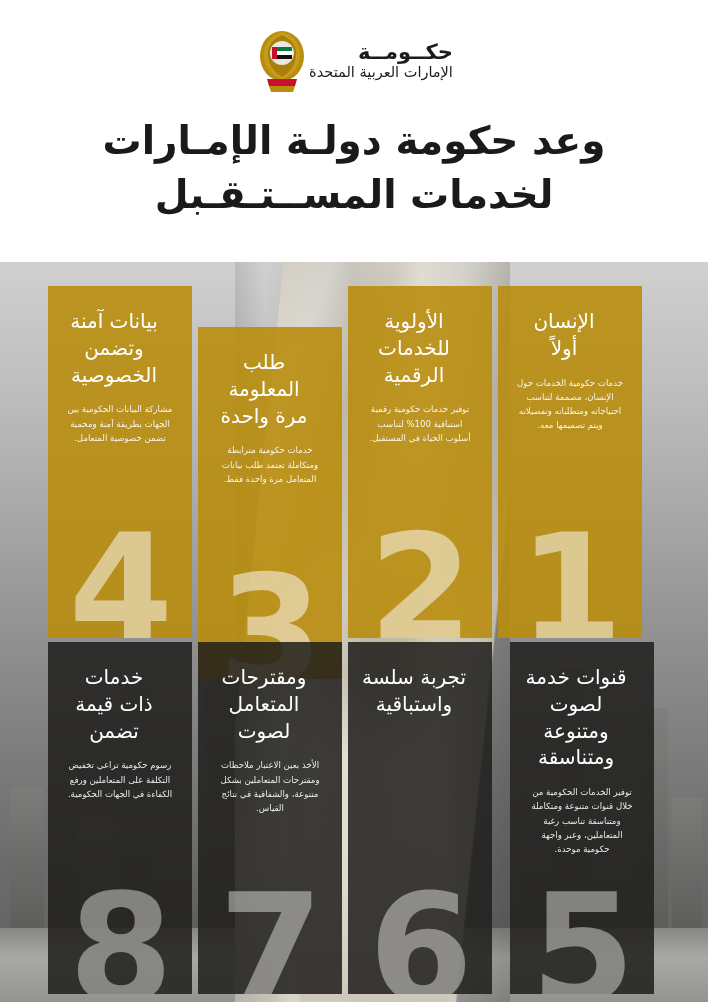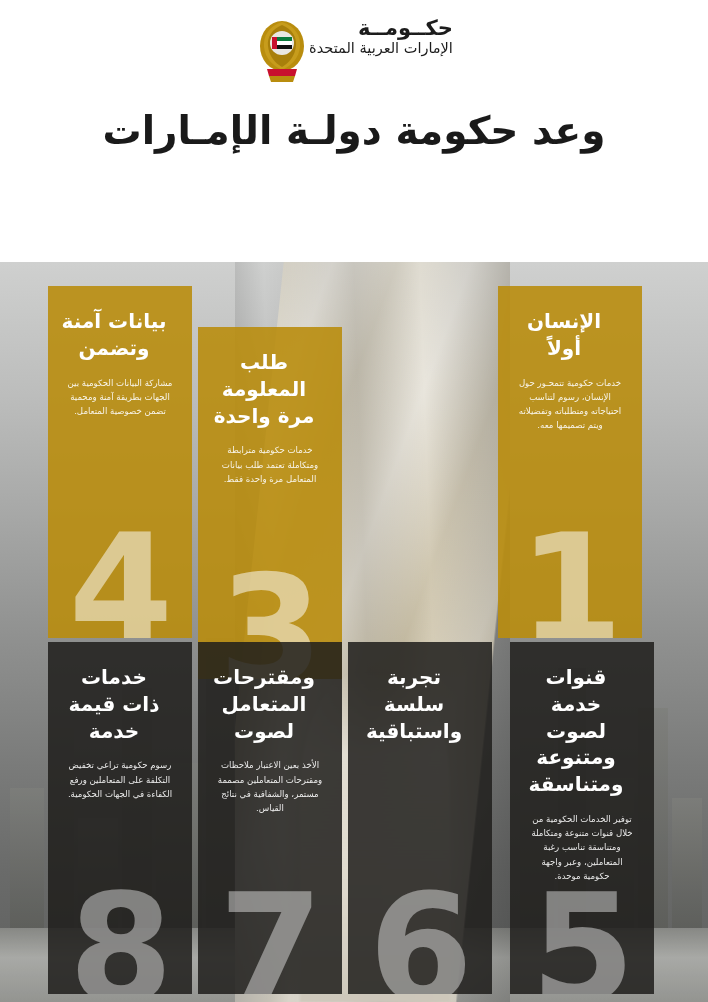--- a/index.html
+++ b/index.html
@@ -21,22 +21,23 @@
   .header {
     position: absolute;
     top: 0; left: 0;
     width: 708px;
     height: 262px;
     background: #ffffff;
   }
   .emblem-row {
     display: flex;
     flex-direction: row-reverse;
+    align-items: center;
     justify-content: center;
-    padding-top: 16px;
+    padding-top: 26px;
   }
   .emblem {
     width: 54px;
     height: 68px;
     position: relative;
   }
   .emblem svg { display: block; }
   .gov-text {
     text-align: right;
     line-height: 1.15;
@@ -150,21 +151,21 @@
     direction: rtl;
   }
   .tile.gold {
     background: rgba(185,141,14,0.90);
   }
   .tile.dark {
     background: rgba(31,30,28,0.86);
   }
   .tile .tile-head {
     color: #ffffff;
-    font-weight: bold;
+    font-weight: normal;
     font-size: 20px;
     line-height: 1.34;
     text-align: center;
     padding: 22px 24px 0 12px;
   }
   .tile .tile-body {
     color: rgba(255,255,255,0.90);
     font-size: 8.6px;
     line-height: 1.65;
     text-align: center;
@@ -209,20 +210,21 @@
         </svg>
       </div>
       <div class="gov-text">
         <div class="line1">حكــومــة</div>
         <div class="line2">الإمارات العربية المتحدة</div>
       </div>
     </div>
 
     <div class="title">
       <span class="t1">وعد حكومة دولـة الإمـارات</span>
+      <span class="t2">لخدمات المســتـقـبل</span>
     </div>
   </div>
 
   <div class="board">
     <div class="bg-sky"></div>
     <div class="bg-city">
       <div class="bld" style="left:10px;  width:34px; height:150px;"></div>
       <div class="bld" style="left:48px;  width:26px; height:210px;"></div>
       <div class="bld" style="left:78px;  width:40px; height:120px;"></div>
       <div class="bld" style="left:122px; width:30px; height:250px;"></div>
@@ -242,39 +244,49 @@
     <div class="person"></div>
   </div>
 
   <div class="grid">
 
     <div class="tile gold" style="top:24px; right:66px;">
       <div class="tile-head">
         <div>الإنسان</div>
         <div>أولاً</div>
       </div>
-      <div class="tile-body">خدمات حكومية تتمحـور حول الإنسان، رسوم لتناسب احتياجاته ومتطلباته وتفضيلاته ويتم تصميمها معه.</div>
+      <div class="tile-body">خدمات حكومية الخدمات حول الإنسان، مصممة لتناسب احتياجاته ومتطلباته وتفضيلاته ويتم تصميمها معه.</div>
       <div class="tile-num">1</div>
     </div>
 
+    <div class="tile gold" style="top:24px; right:216px;">
+      <div class="tile-head">
+        <div>الأولوية</div>
+        <div>للخدمات</div>
+        <div>الرقمية</div>
+      </div>
+      <div class="tile-body">توفير خدمات حكومية رقمية استباقية 100% لتناسب أسلوب الحياة في المستقبل.</div>
+      <div class="tile-num">2</div>
+    </div>
 
     <div class="tile gold" style="top:24px; right:366px;margin-top:41px;">
       <div class="tile-head">
         <div>طلب</div>
         <div>المعلومة</div>
         <div>مرة واحدة</div>
       </div>
       <div class="tile-body">خدمات حكومية مترابطة ومتكاملة تعتمد طلب بيانات المتعامل مرة واحدة فقط.</div>
       <div class="tile-num">3</div>
     </div>
 
     <div class="tile gold" style="top:24px; right:516px;">
       <div class="tile-head">
         <div>بيانات آمنة</div>
         <div>وتضمن</div>
+        <div>الخصوصية</div>
       </div>
       <div class="tile-body">مشاركة البيانات الحكومية بين الجهات بطريقة آمنة ومحمية تضمن خصوصية المتعامل.</div>
       <div class="tile-num">4</div>
     </div>
 
     <div class="tile dark" style="top:380px; right:54px;">
       <div class="tile-head">
         <div>قنوات خدمة</div>
         <div>لصوت</div>
         <div>ومتنوعة</div>
@@ -291,28 +303,28 @@
       </div>
       <div class="tile-num">6</div>
     </div>
 
     <div class="tile dark" style="top:380px; right:366px;">
       <div class="tile-head">
         <div>ومقترحات</div>
         <div>المتعامل</div>
         <div>لصوت</div>
       </div>
-      <div class="tile-body">الأخذ بعين الاعتبار ملاحظات ومقترحات المتعاملين مصممة مستمر، والشفافية في نتائج القياس.</div>
+      <div class="tile-body">الأخذ بعين الاعتبار ملاحظات ومقترحات المتعاملين بشكل متنوعة، والشفافية في نتائج القياس.</div>
       <div class="tile-num">7</div>
     </div>
 
     <div class="tile dark" style="top:380px; right:516px;">
       <div class="tile-head">
         <div>خدمات</div>
         <div>ذات قيمة</div>
-        <div>خدمة</div>
+        <div>تضمن</div>
       </div>
       <div class="tile-body">رسوم حكومية تراعي تخفيض التكلفة على المتعاملين ورفع الكفاءة في الجهات الحكومية.</div>
       <div class="tile-num">8</div>
     </div>
 
   </div>
 </div>
 
 </body></html>

